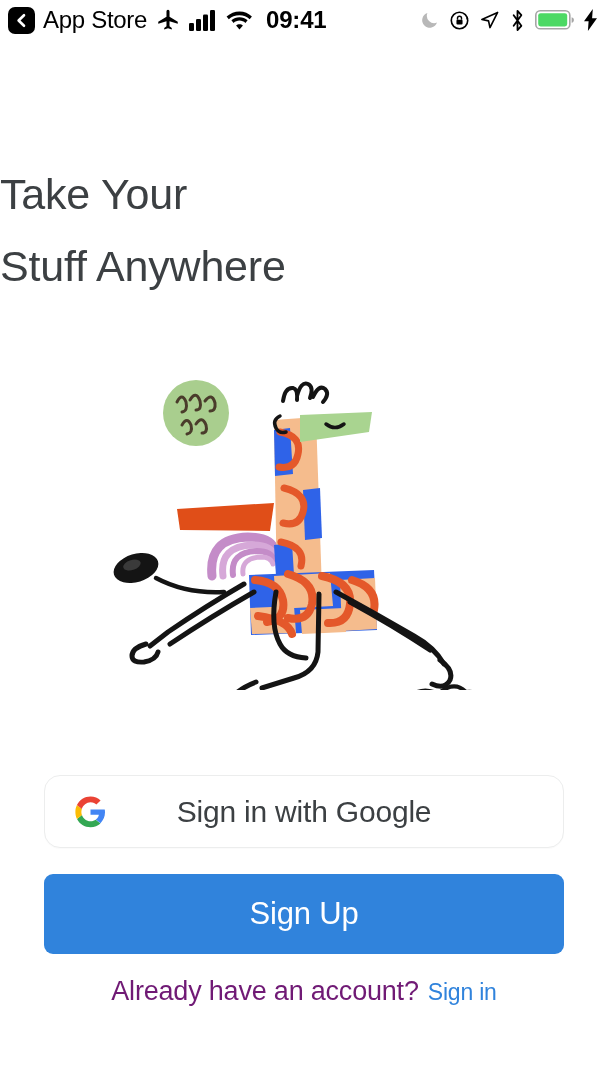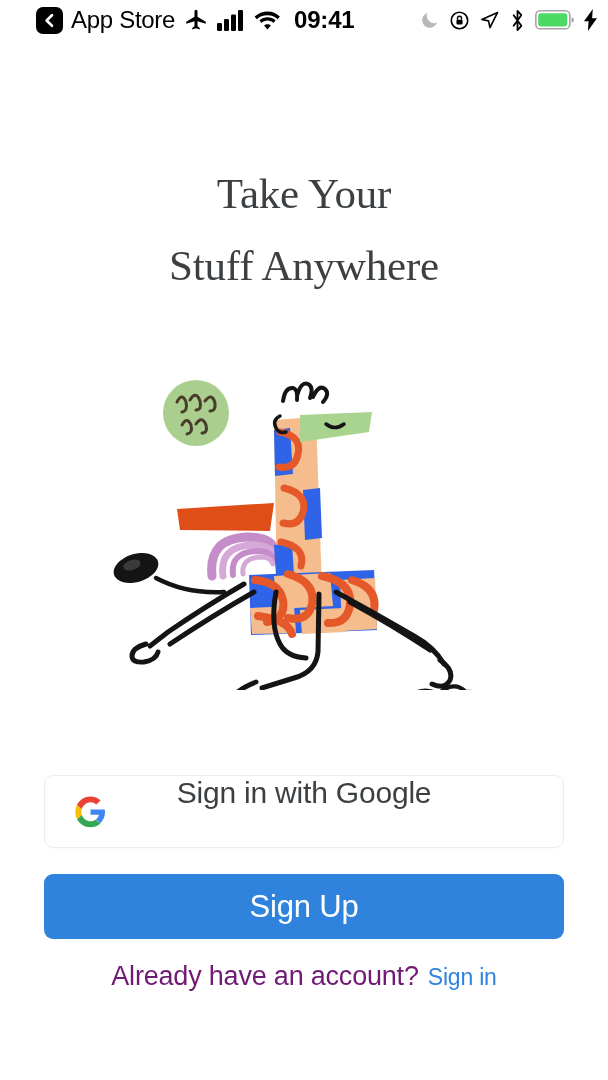--- a/index.html
+++ b/index.html
@@ -17,21 +17,20 @@
     flex-direction:column;
   }
 
   
   .status-bar {
     height:40px;
     display:flex;
     align-items:center;
     padding:0 10px 0 8px;
     flex:0 0 auto;
-    margin-left:28px;
   }
   .status-left {
     display:flex;
     align-items:center;
     gap:8px;
   }
   .back-chip {
     width:27px; height:27px;
     background:#000000;
     border-radius:7px;
@@ -62,23 +61,22 @@
   .status-right {
     margin-left:auto;
     display:flex;
     align-items:center;
     gap:9px;
   }
 
   
   .headline {
     margin-top:118px;
-    text-align:center;
+    text-align:left;
     flex:0 0 auto;
-    font-family:Liberation Serif, serif;
   }
   .headline-line {
     font-size:43px;
     font-weight:400;
     color:#3c4043;
     line-height:1.68;
     letter-spacing:-0.2px;
   }
 
   
@@ -95,22 +93,23 @@
     position:absolute;
     left:0; right:0;
     top:775px;
     padding:0 44px;
   }
   .google-btn {
     position:relative;
     height:73px;
     background:#ffffff;
     border:1px solid #eceded;
-    border-radius:9px;
-    display:flex;
+    border-radius:16px;
+    display:flex;
+    align-items:center;
     justify-content:center;
     box-shadow:0 1px 1px rgba(0,0,0,0.02);
   }
   .google-logo {
     position:absolute;
     left:29px;
     top:50%;
     transform:translateY(-50%);
     width:33px; height:33px;
     display:flex;
@@ -118,21 +117,21 @@
     justify-content:center;
   }
   .google-btn-label {
     font-size:30px;
     font-weight:400;
     color:#3c4043;
     letter-spacing:-0.2px;
   }
   .signup-btn {
     margin-top:26px;
-    height:65px;
+    height:80px;
     background:#3083dc;
     border:none;
     border-radius:9px;
     display:flex;
     align-items:center;
     justify-content:center;
     cursor:pointer;
     width:100%;
     font-family:"Liberation Sans", sans-serif;
   }

